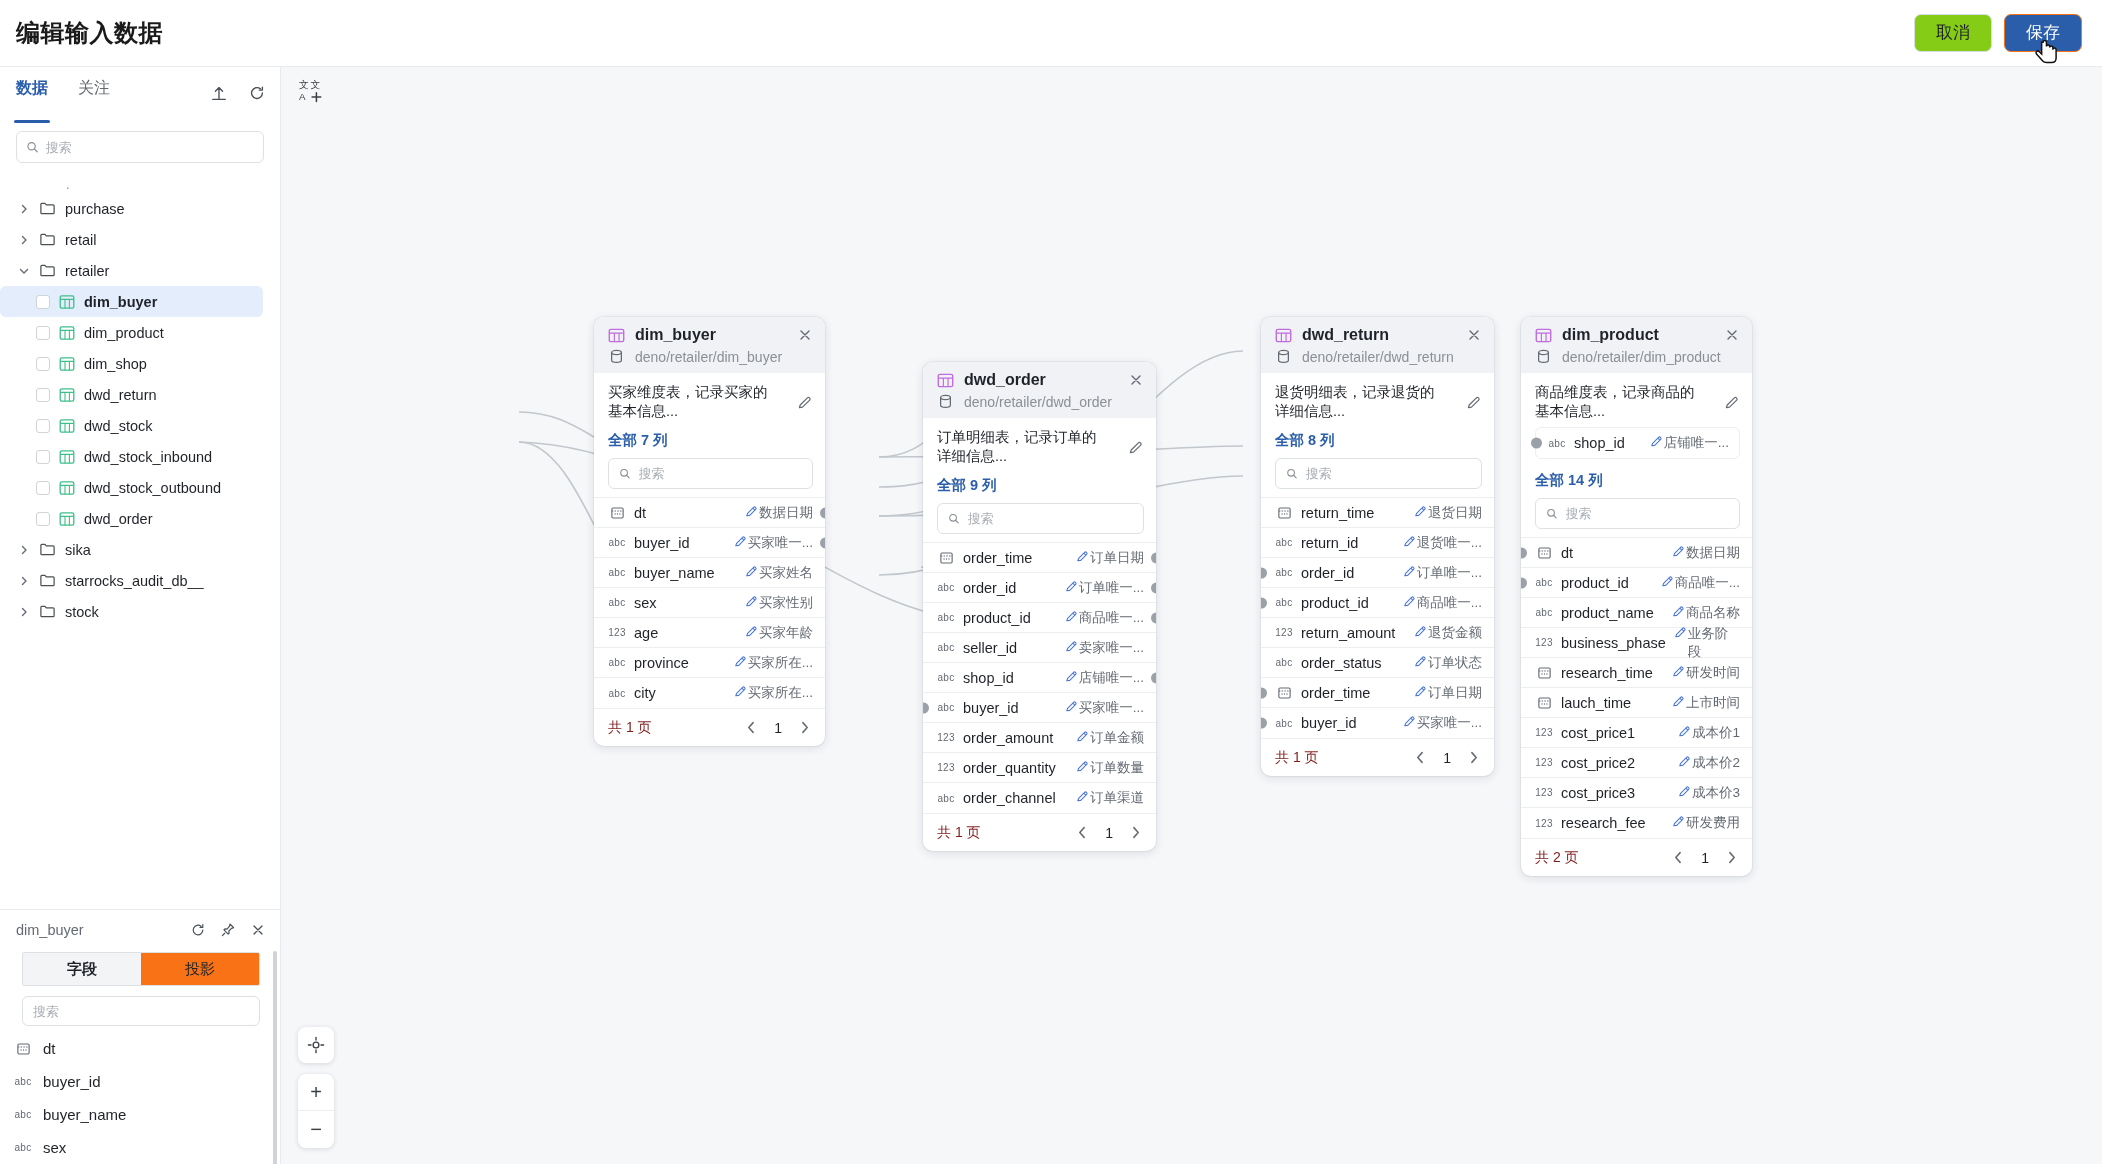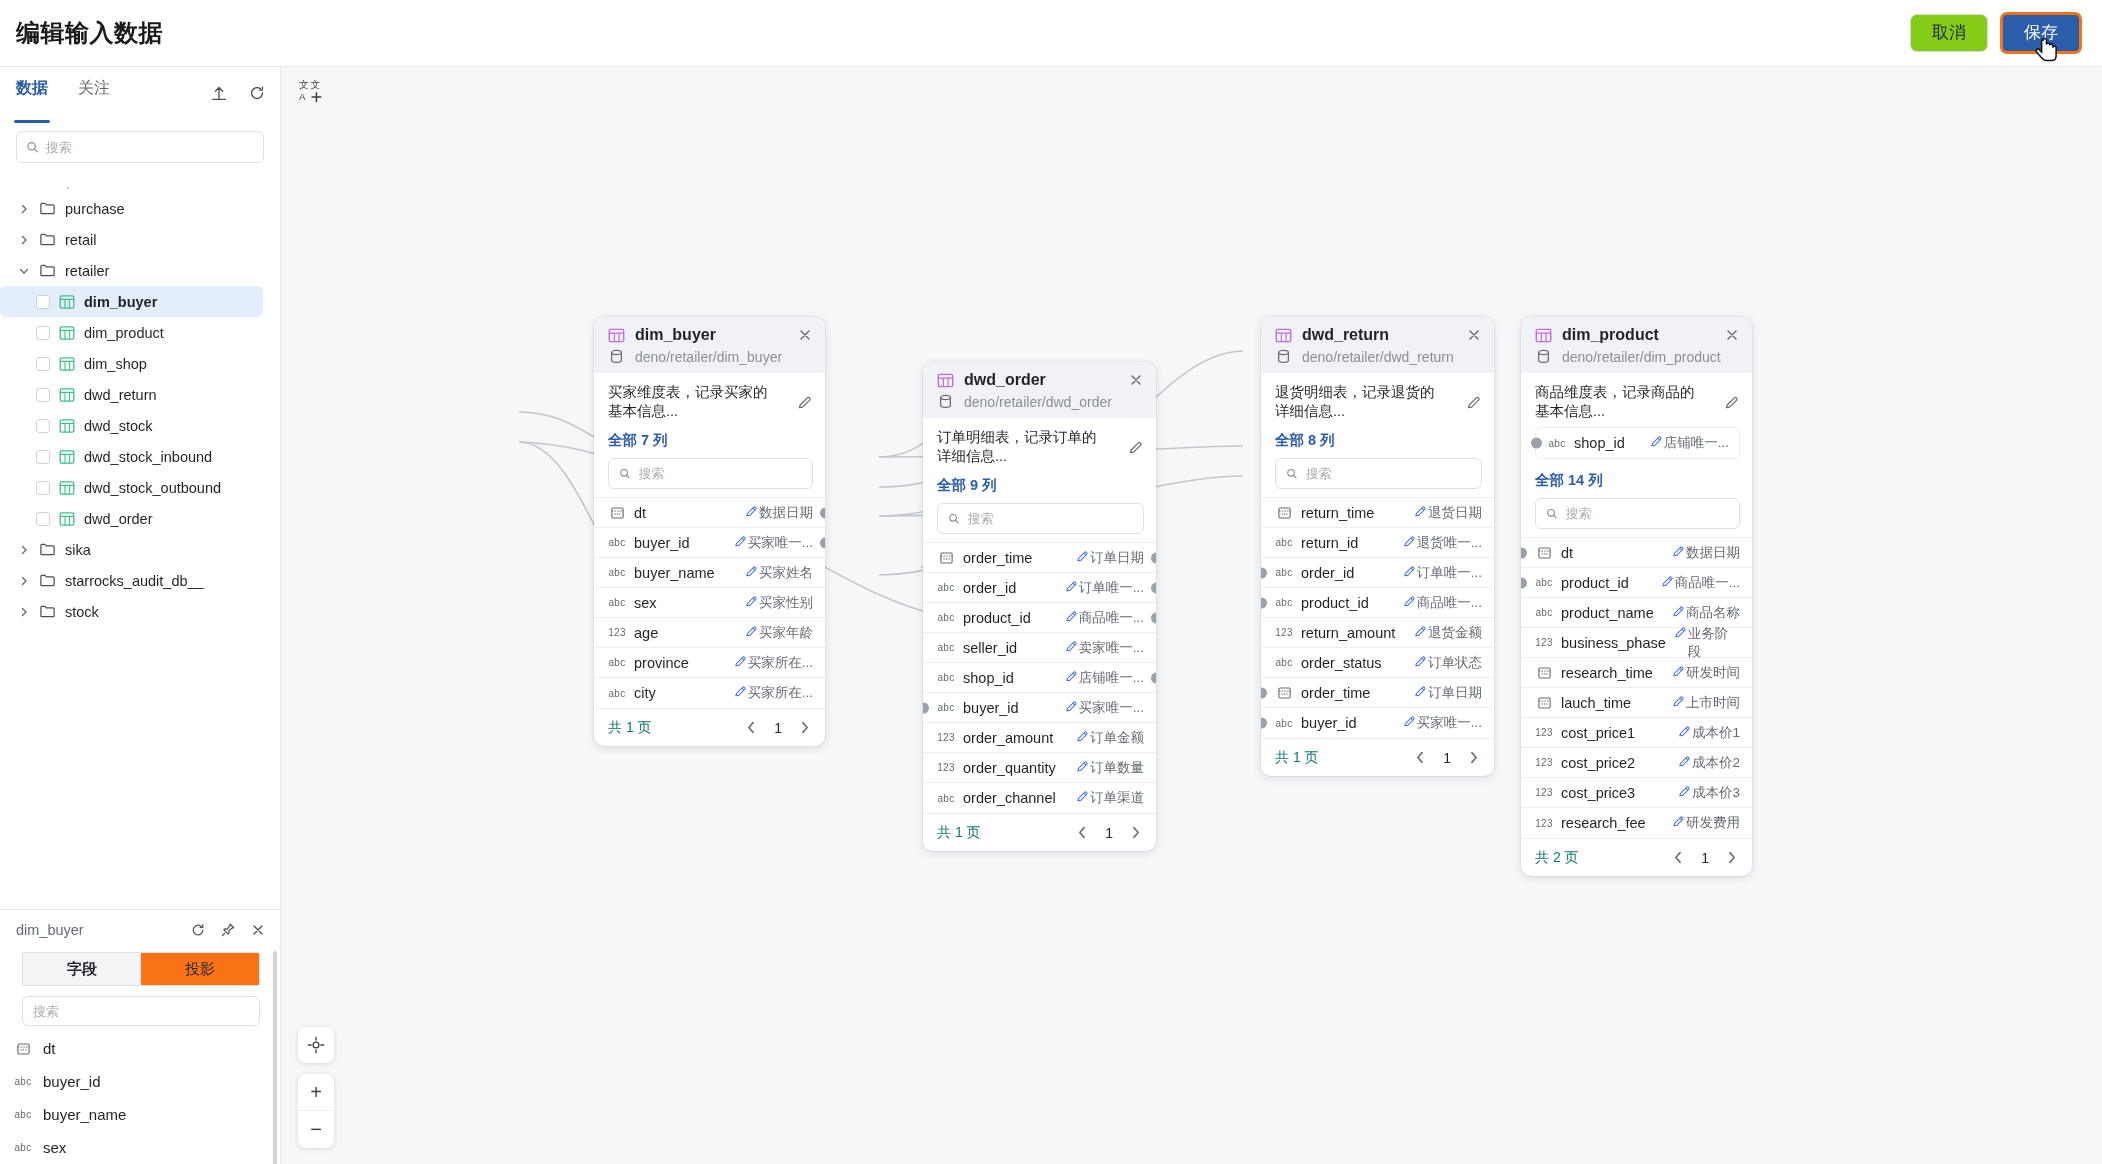--- a/index.html
+++ b/index.html
@@ -17,21 +17,21 @@
     display: flex; align-items: center; justify-content: space-between;
     padding: 0 20px 0 16px;
   }
   .page-title { font-size: 24px; font-weight: 700; color: #1a1a1a; letter-spacing: .5px; }
   .topbar-actions { display: flex; align-items: center; gap: 12px; position: relative; }
   .btn {
     font-size: 17px; border-radius: 7px; padding: 9px 21px;
     cursor: pointer; line-height: 1.1; font-family: inherit;
   }
   .btn-cancel { background: #84cc16; border: 1px solid #d9dce1; color: #1f2329; }
-  .btn-save { background: #2b5eaa; border: 3px solid #f97316; color: #fff; }
+  .btn-save { background: #2b5eaa; border: 1px solid #f97316; color: #fff; }
   .cursor-hand {
     position: absolute; right: 22px; top: 25px; width: 26px; height: 30px;
     pointer-events: none;
   }
 
   
   .sidebar {
     position: absolute; top: 67px; left: 0; width: 281px; height: 1097px;
     background: #fff; border-right: 1px solid #e8eaed;
     display: flex; flex-direction: column;
@@ -169,21 +169,21 @@
   .port.left { left: -5.5px; }
   .port.right { right: -5.5px; }
   .col-row.floating {
     border: 1px solid #eceef1; border-radius: 6px; margin: 0 12px 8px 14px;
     height: 32px; padding: 0 10px 0 12px;
   }
   .node-foot {
     display: flex; align-items: center; height: 38px; padding: 0 14px;
     border-top: 1px solid #eceef1;
   }
-  .foot-label { font-size: 14px; color: #0f766e; flex: 1; }
+  .foot-label { font-size: 14px; color: #7f1d1d; flex: 1; }
   .pager { display: flex; align-items: center; gap: 16px; }
   .pager .arw { width: 13px; height: 13px; color: #646a73; cursor: pointer; }
   .pager .pg { font-size: 14px; color: #1f2329; }
 
   .zoom-ctrls {
     position: absolute; left: 17px; bottom: 16px; width: 36px;
     display: flex; flex-direction: column; gap: 11px;
   }
   .zc {
     width: 36px; height: 36px; background: #fff; border-radius: 8px;

